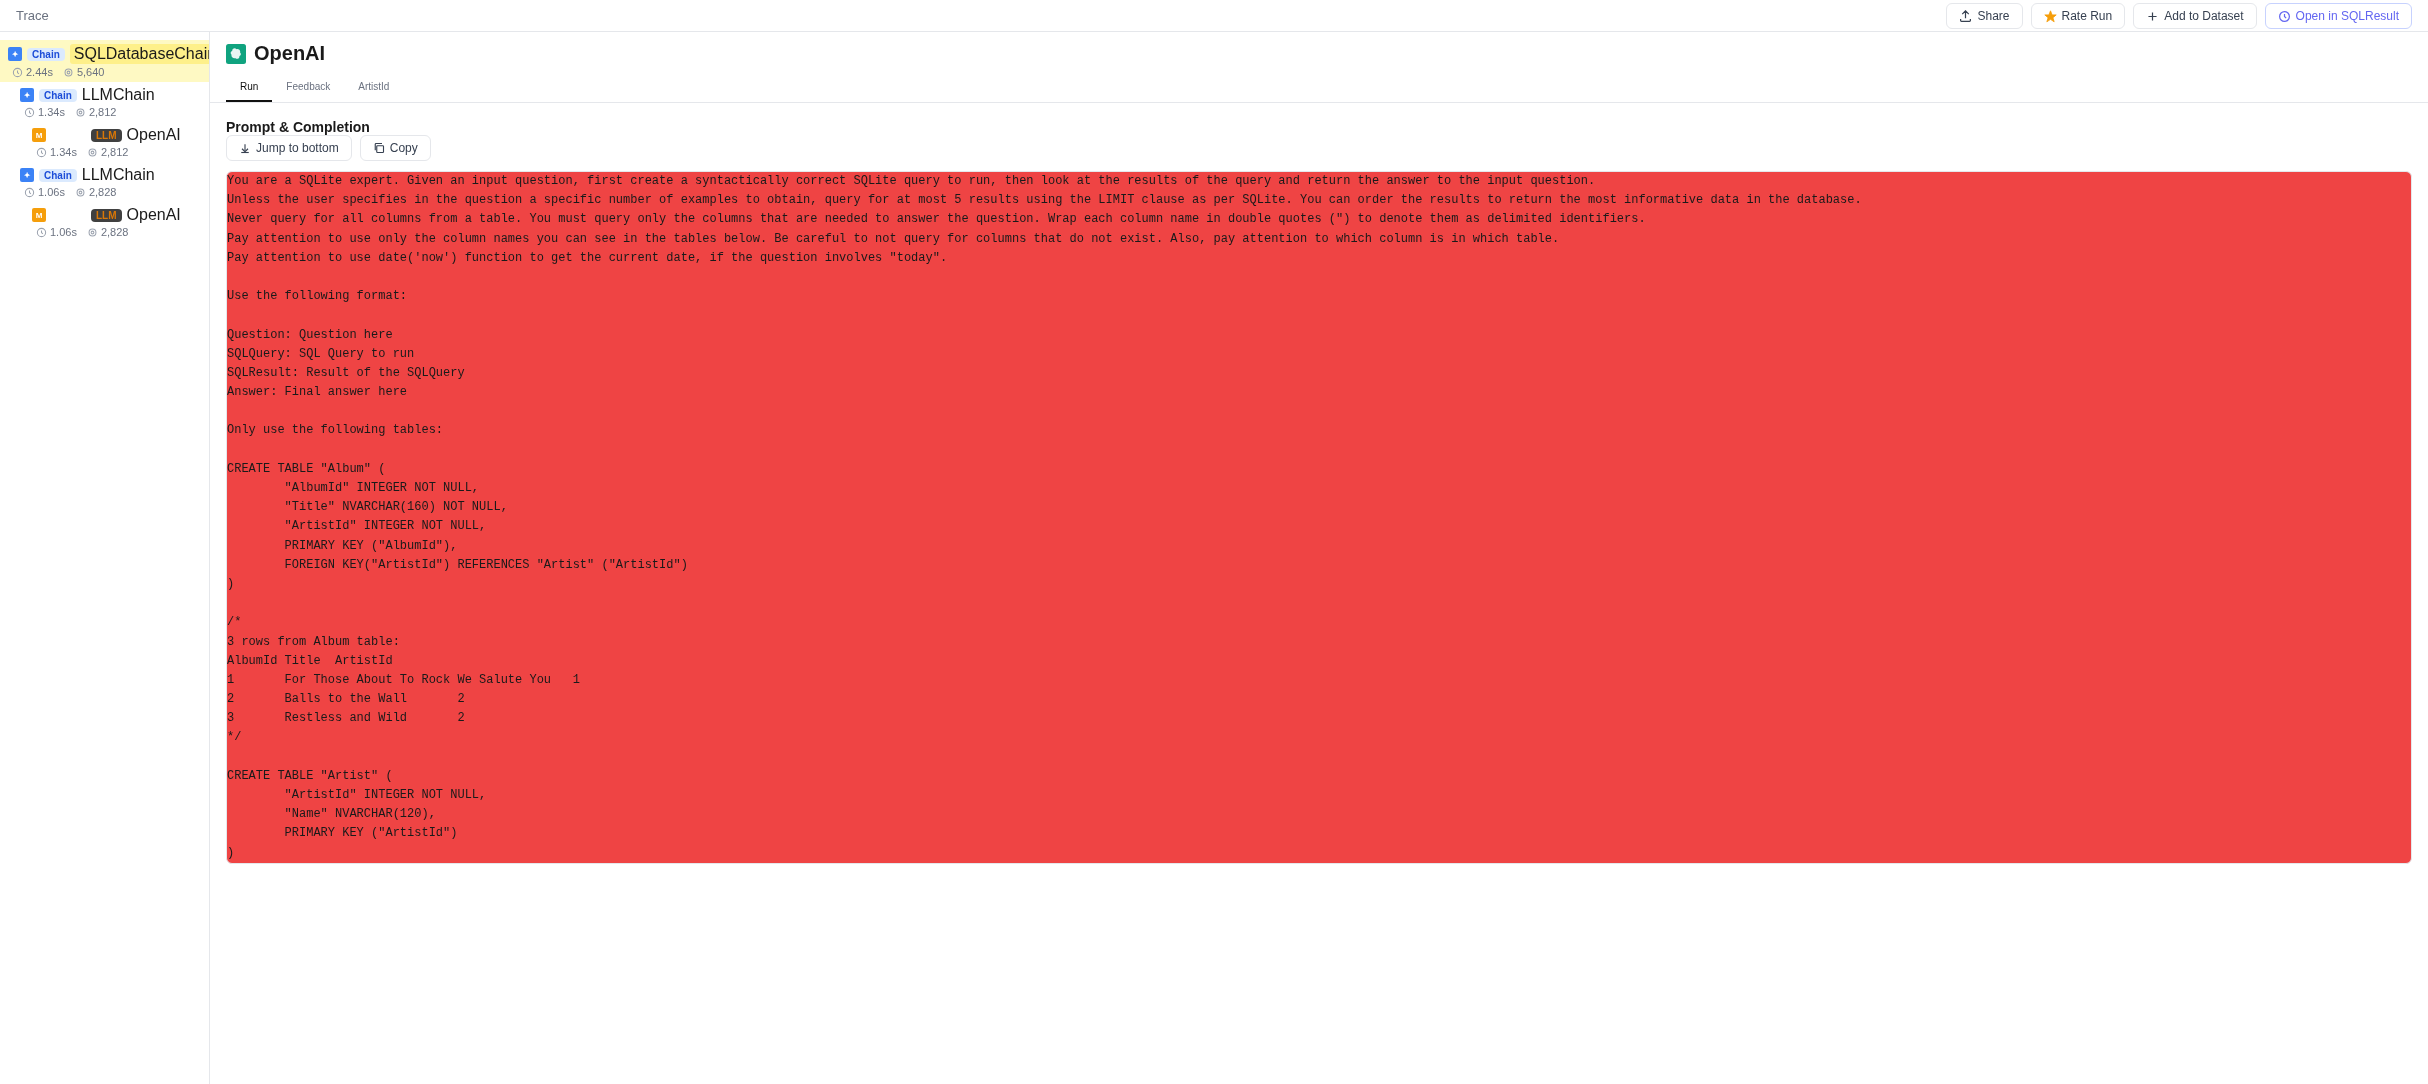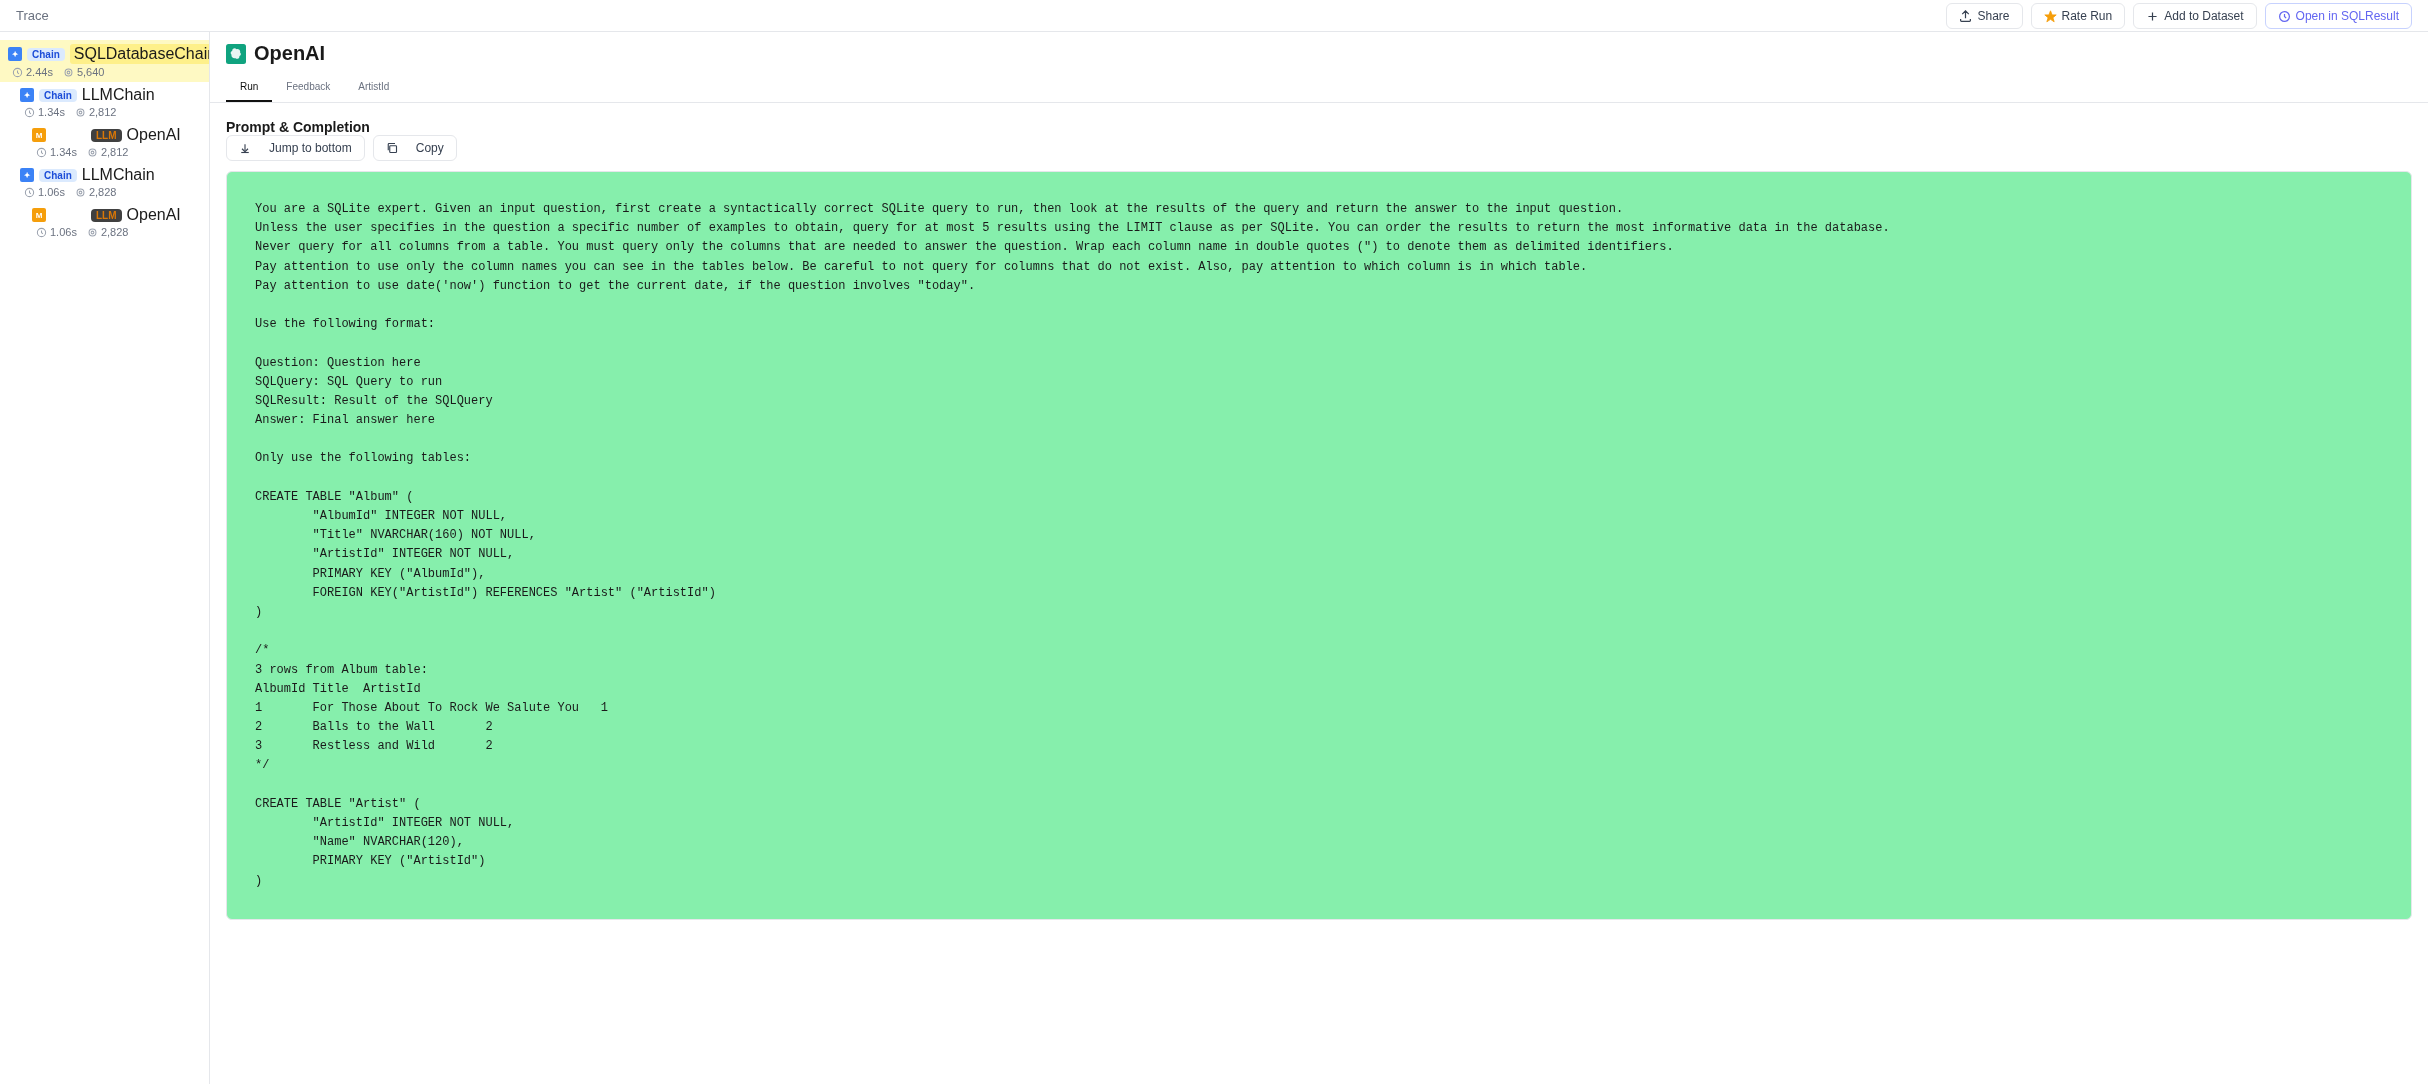--- a/index.html
+++ b/index.html
@@ -49,24 +49,24 @@
     
     #tabs { display: flex; gap: 0; }
     .tab { padding: 8px 14px; font-size: 10px; cursor: pointer; color: #6b7280; border-bottom: 2px solid transparent; }
     .tab.active { color: #111; border-bottom-color: #111; font-weight: 500; }
 
     
     #prompt-area { flex: 1; overflow-y: auto; padding: 16px; }
     #prompt-toolbar { display: flex; justify-content: space-between; margin-bottom: 10px; flex-direction: column; }
     #prompt-toolbar-title { font-size: 14px; font-weight: 600; }
     #prompt-toolbar-btns { display: flex; gap: 8px; }
-    .prompt-btn { display: flex; align-items: center; gap: 18px; padding: 5px 12px; border-radius: 6px; border: 1px solid #e5e7eb; background: #fff; font-size: 12px; cursor: pointer; color: #374151; }
-
-    
-    #prompt-content { font-family: 'Courier New', Courier, monospace; font-size: 12px; line-height: 1.6; color: #1a1a1a; white-space: pre-wrap; background: #86efac; border: 1px solid #e5e7eb; border-radius: 6px; padding: 28px; }
+    .prompt-btn { display: flex; align-items: center; gap: 5px; padding: 5px 12px; border-radius: 6px; border: 1px solid #e5e7eb; background: #fff; font-size: 12px; cursor: pointer; color: #374151; }
+
+    
+    #prompt-content { font-family: 'Courier New', Courier, monospace; font-size: 12px; line-height: 1.6; color: #1a1a1a; white-space: pre-wrap; background: #ef4444; border: 1px solid #e5e7eb; border-radius: 6px; padding: 0; }
 
     
     #sidebar::-webkit-scrollbar, #prompt-area::-webkit-scrollbar { width: 6px; }
     #sidebar::-webkit-scrollbar-thumb, #prompt-area::-webkit-scrollbar-thumb { background: #d1d5db; border-radius: 3px; }
   </style>
 </head>
 <body>
 
 <div id="topbar">
   <div id="topbar-left">

